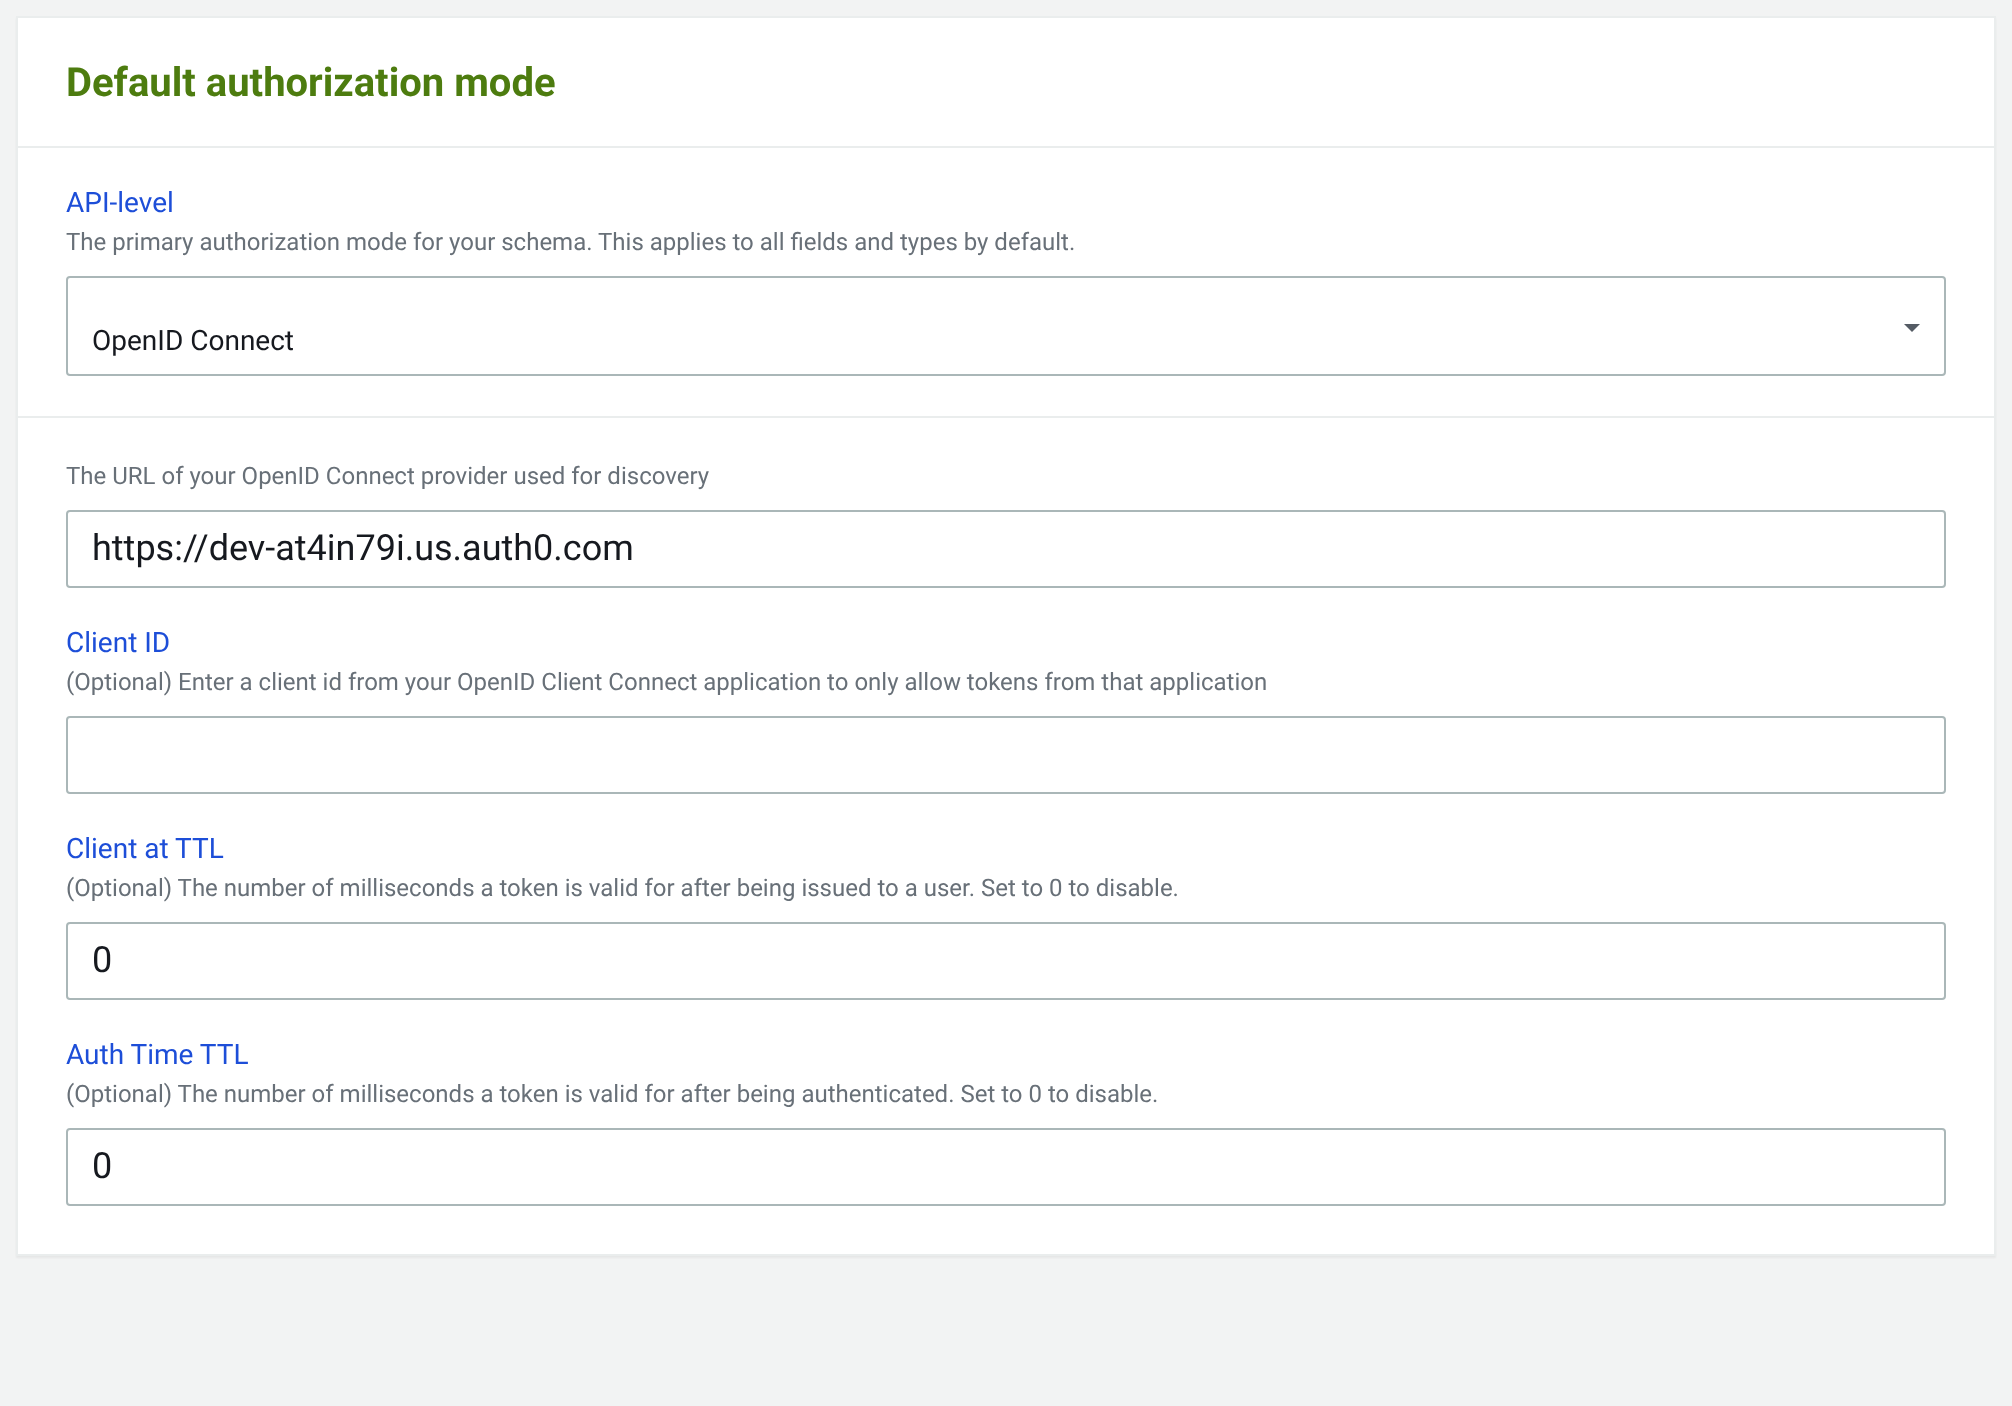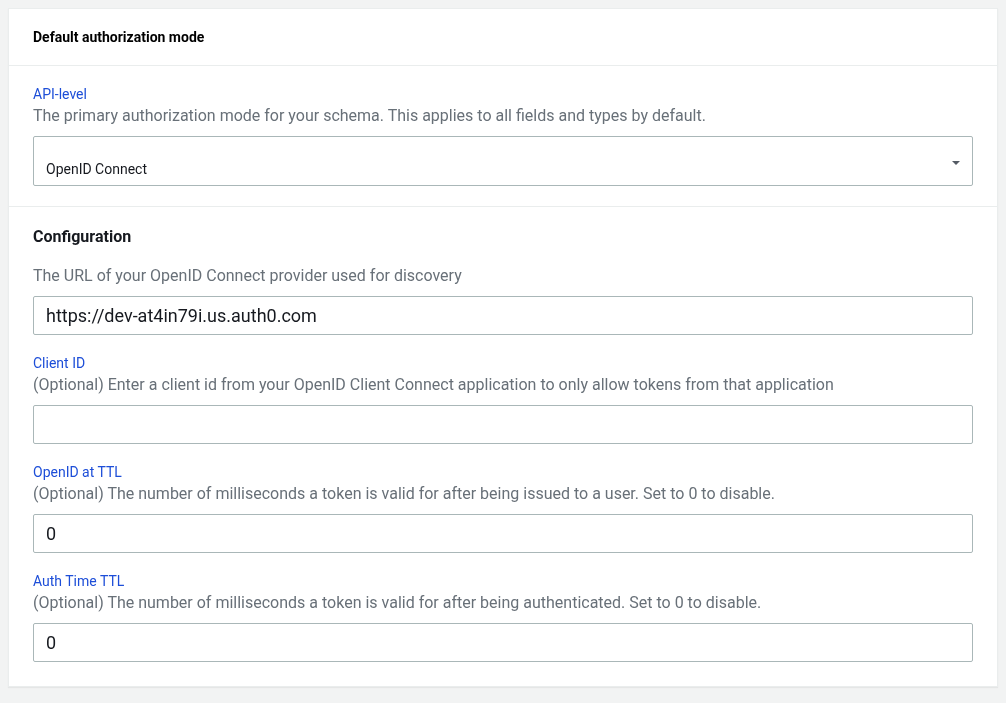--- a/index.html
+++ b/index.html
@@ -17,23 +17,23 @@
       background: #ffffff;
       margin: 8px;
       border: 1px solid #eaeded;
       box-shadow: 0 1px 1px rgba(0,0,0,0.05);
     }
     .panel-header {
       padding: 20px 24px;
       border-bottom: 1px solid #eaeded;
     }
     .panel-header h2 {
-      font-size: 14px;
+      font-size: 20px;
       font-weight: 700;
-      color: #000000;
+      color: #4d7c0f;
     }
     .panel-body {
       padding: 20px 24px 24px 24px;
     }
     .section-divider {
       border-top: 1px solid #eaeded;
       margin: 0 -24px 20px -24px;
     }
     .form-group {
       margin-bottom: 20px;
@@ -43,21 +43,21 @@
     }
     .form-label {
       display: block;
       font-size: 14px;
       font-weight: 400;
       color: #1d4ed8;
       margin-bottom: 2px;
     }
     .form-description {
       display: block;
-      font-size: 16px;
+      font-size: 12px;
       color: #687078;
       margin-bottom: 8px;
       line-height: 1.5;
     }
     .subsection-title {
       font-size: 16px;
       font-weight: 700;
       color: #16191f;
       margin-bottom: 18px;
     }
@@ -115,35 +115,34 @@
         <span class="select-caret">
           <svg width="10" height="6" viewBox="0 0 10 6" fill="none">
             <path d="M1 1 L5 5 L9 1 Z" fill="#545b64"></path>
           </svg>
         </span>
       </div>
     </div>
 
     <div class="section-divider"></div>
 
-    <h3 class="subsection-title">Configuration</h3>
 
     <div class="form-group">
       <span class="form-description">The URL of your OpenID Connect provider used for discovery</span>
       <input type="text" class="text-input" value="https://dev-at4in79i.us.auth0.com" style="">
     </div>
 
     <div class="form-group">
       <label class="form-label">Client ID</label>
       <span class="form-description">(Optional) Enter a client id from your OpenID Client Connect application to only allow tokens from that application</span>
       <input type="text" class="text-input" value="" style="">
     </div>
 
     <div class="form-group">
-      <label class="form-label">OpenID at TTL</label>
+      <label class="form-label">Client at TTL</label>
       <span class="form-description">(Optional) The number of milliseconds a token is valid for after being issued to a user. Set to 0 to disable.</span>
       <input type="text" class="text-input" value="0" style="">
     </div>
 
     <div class="form-group">
       <label class="form-label">Auth Time TTL</label>
       <span class="form-description">(Optional) The number of milliseconds a token is valid for after being authenticated. Set to 0 to disable.</span>
       <input type="text" class="text-input" value="0" style="">
     </div>
 

